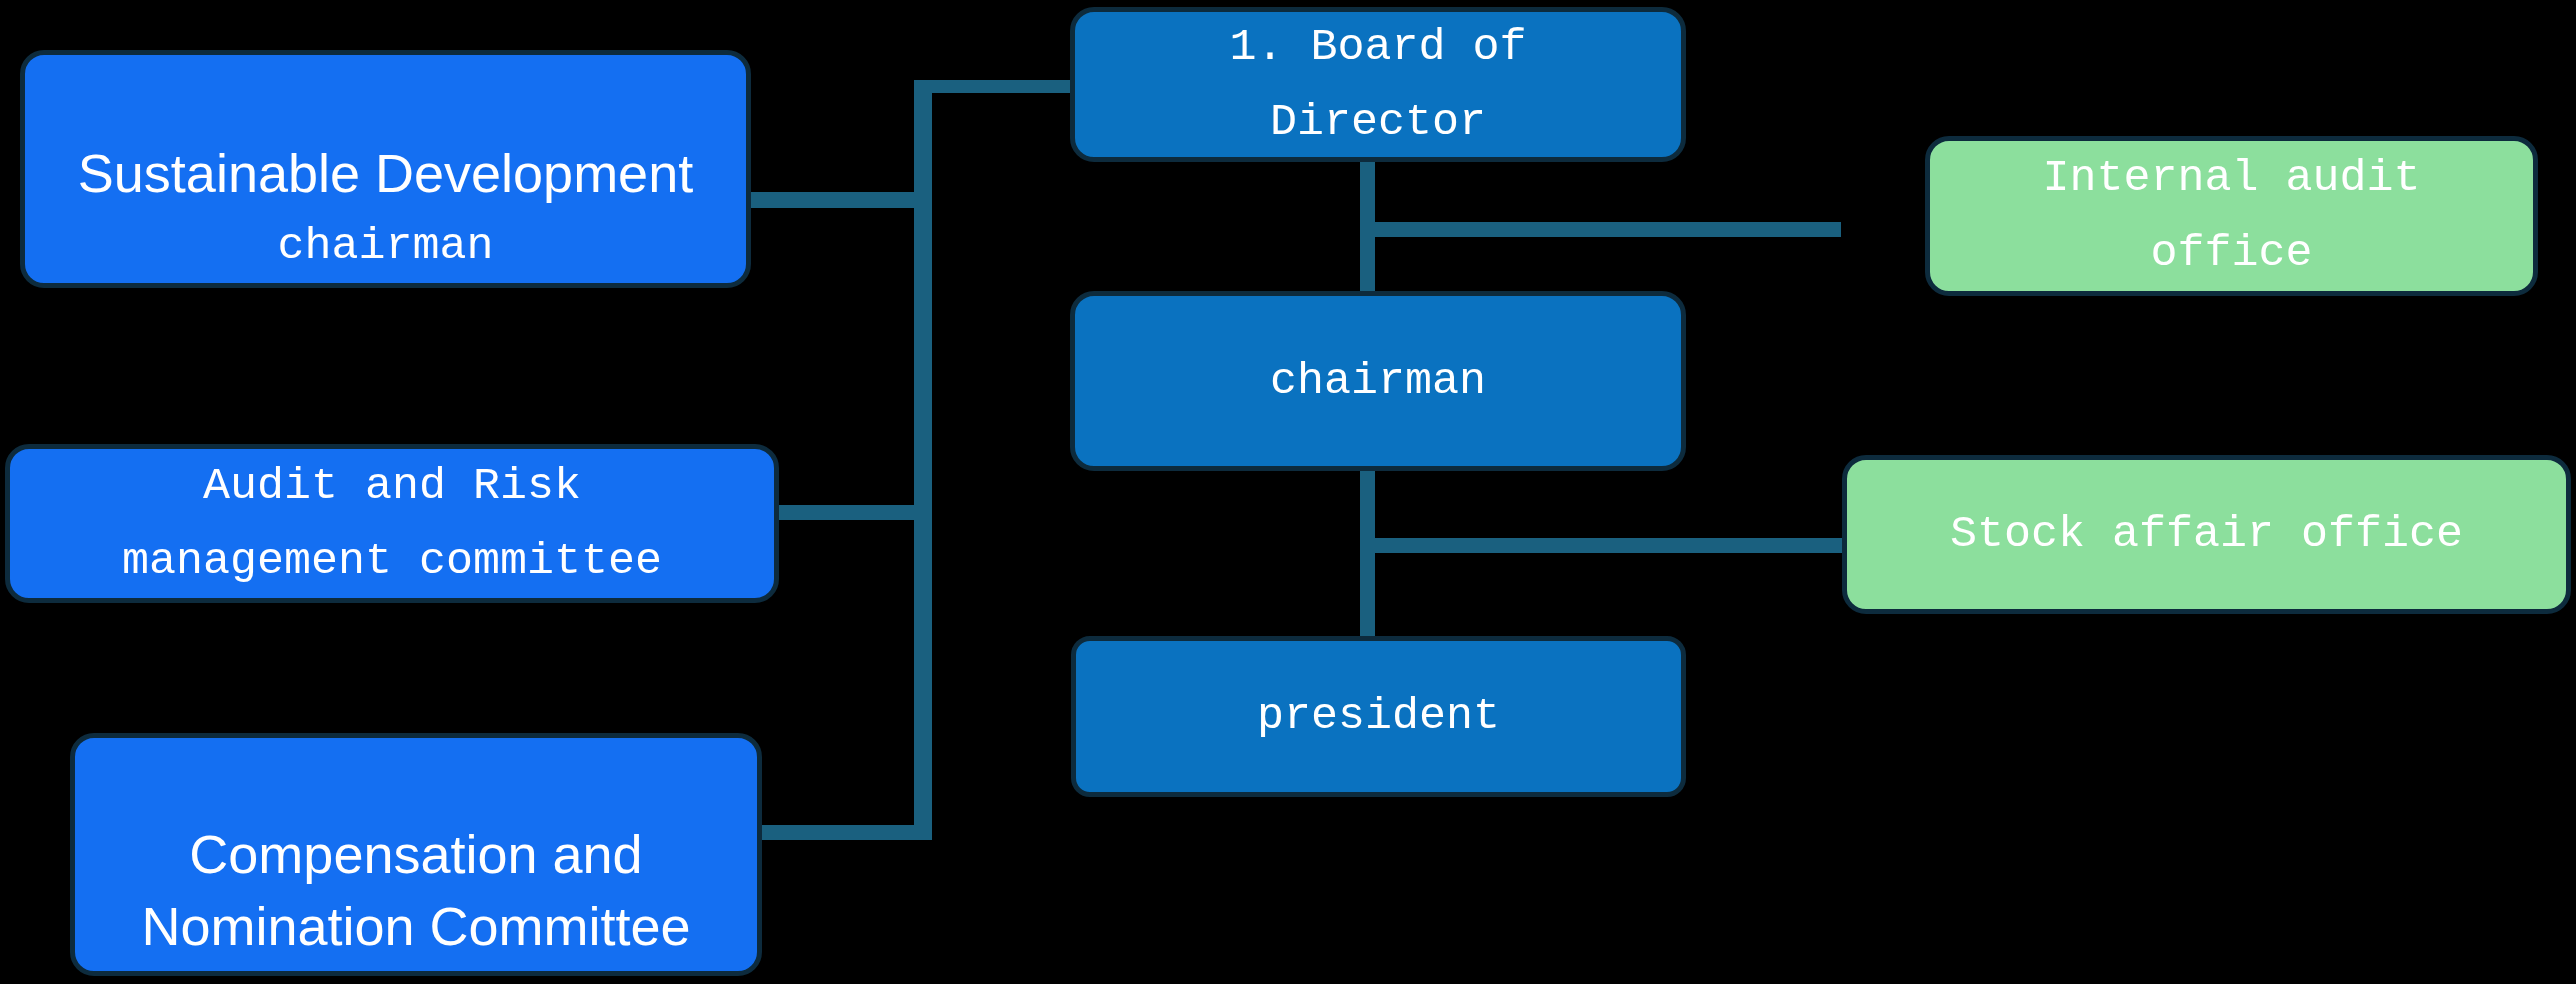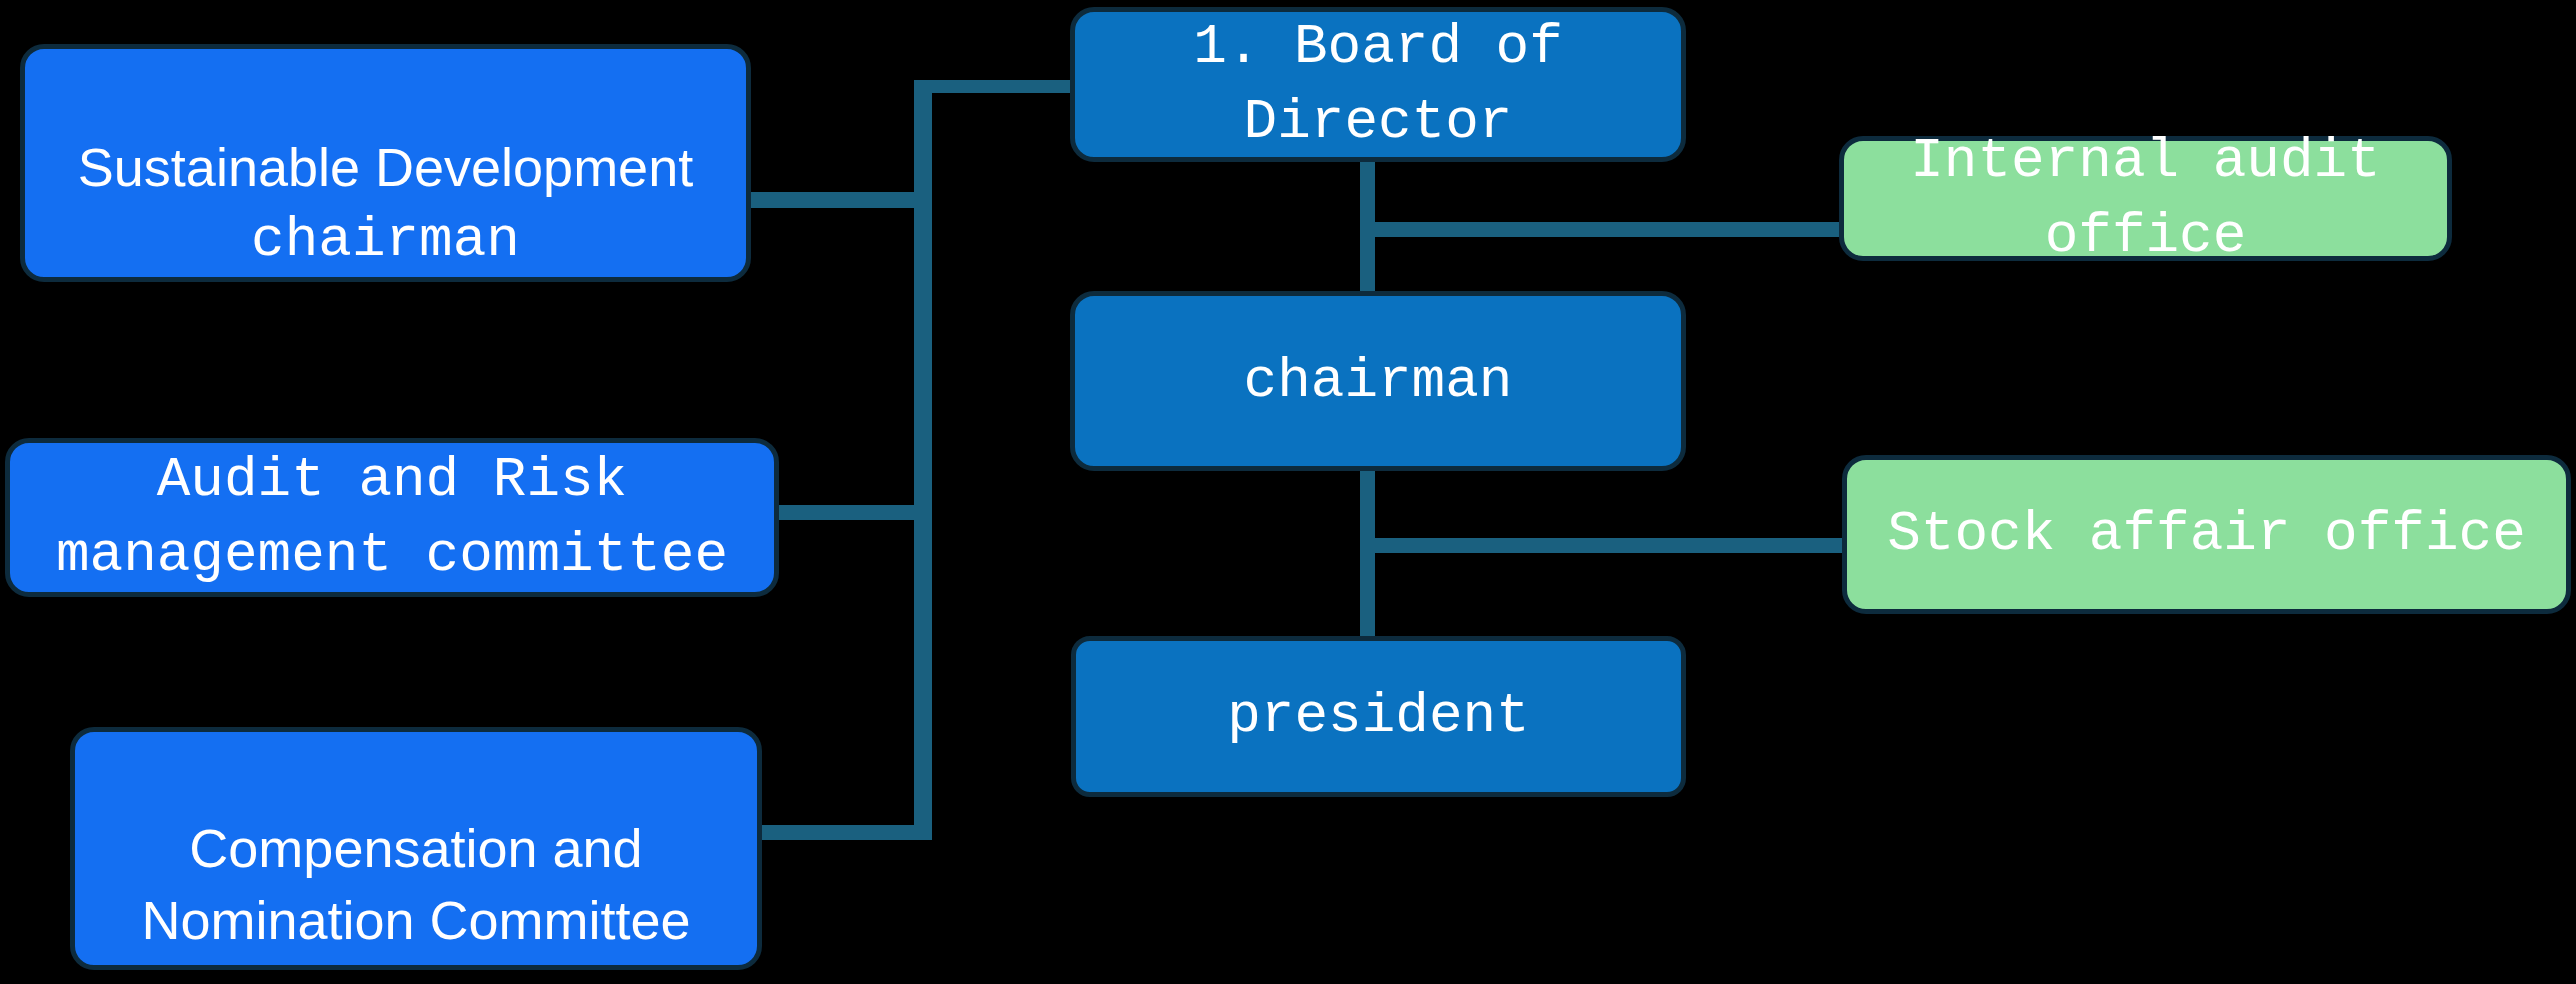--- a/index.html
+++ b/index.html
@@ -22,31 +22,31 @@
     border:5.6px solid #0d2b3d;
     border-radius:24px;
     display:flex;
     flex-direction:column;
     justify-content:center;
     align-items:center;
     color:#ffffff;
     text-align:center;
     z-index:2;
   }
-  .fill-bright-blue{background:#146ff2;}
+  .fill-bright-blue{background:#146ff2;margin-top:6px;}
   .fill-azure{background:#0a72c0;}
   .fill-green{background:#8cdf9d;}
   .line{display:block;white-space:nowrap;}
   .sans{
     font-family:"Liberation Sans","DejaVu Sans",sans-serif;
     font-size:54px;line-height:72px;font-weight:400;
   }
   .mono{
     font-family:"Liberation Mono","DejaVu Sans Mono",monospace;
-    font-size:56px;line-height:75px;font-weight:400;
+    font-size:45px;line-height:75px;font-weight:400;
   }
 </style>
 </head>
 <body>
 
 <div id="canvas">
 
   <div class="conn" style="left:914px;top:80px;width:18.3px;height:760px;"></div>
   <div class="conn" style="left:914px;top:80px;width:156px;height:13.4px;"></div>
   <div class="conn" style="left:747px;top:192px;width:185px;height:16px;"></div>
@@ -77,21 +77,21 @@
   </div>
 
   <div class="node fill-azure" style="left:1070px;top:291px;width:616px;height:180px;">
     <span class="line mono">chairman</span>
   </div>
 
   <div class="node fill-azure" style="left:1071px;top:636px;width:615px;height:161px;border-radius:19px;">
     <span class="line mono">president</span>
   </div>
 
-  <div class="node fill-green" style="left:1839px;top:136px;width:613px;height:125px;">
+  <div class="node fill-green" style="left:1925px;top:136px;width:613px;height:160px;">
     <span class="line mono">Internal audit</span>
     <span class="line mono">office</span>
   </div>
 
   <div class="node fill-green" style="left:1842px;top:455px;width:729px;height:159px;align-items:center;">
     <span class="line mono">Stock affair office</span>
   </div>
 
 </div>
 

